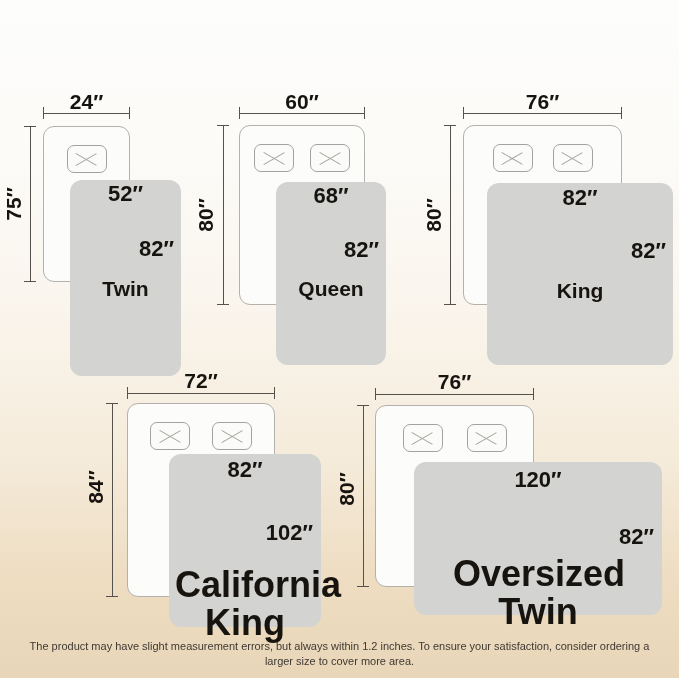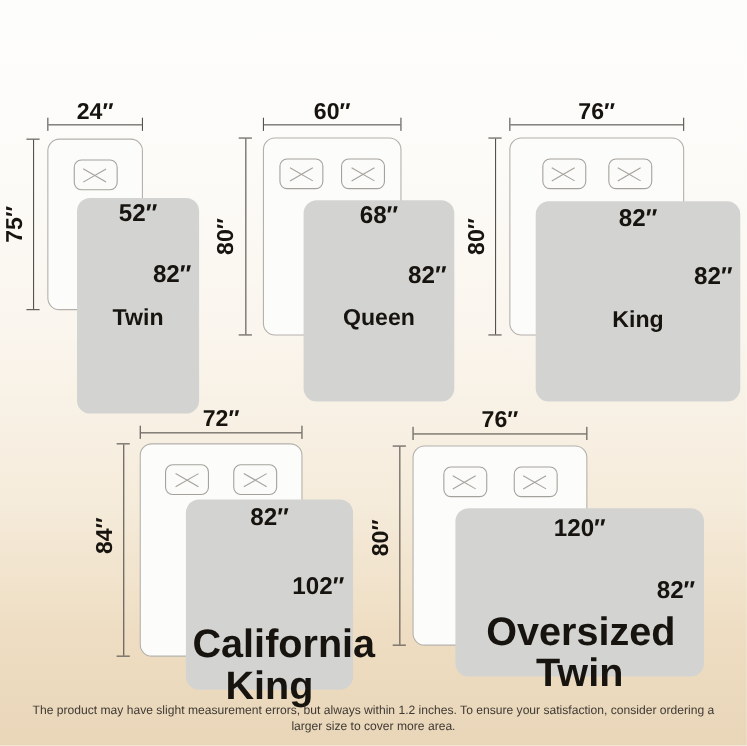--- a/index.html
+++ b/index.html
@@ -76,21 +76,21 @@
     <div class="hlabel" style="left:239px;top:91px;width:126px">60″</div>
     <div class="dim-h" style="left:239px;top:107px;width:126px"></div>
     <div class="vlabel" style="left:206px;top:215px">80″</div>
     <div class="dim-v" style="left:217px;top:125px;height:180px"></div>
     <div class="bed" style="left:239px;top:125px;width:126px;height:180px">
       <div class="pillows" style="gap:16px">
         <div class="pillow"></div>
         <div class="pillow"></div>
       </div>
     </div>
-    <div class="blanket" style="left:276px;top:182px;width:137px;height:183px">
+    <div class="blanket" style="left:276px;top:182px;width:110px;height:183px">
       <div class="blk-w" style="top:2px">68″</div>
       <div class="blk-h" style="top:56px;right:7px">82″</div>
       <div class="blk-name" style="top:96px">Queen</div>
     </div>
   </div>
 
   <div>
     <div class="hlabel" style="left:463px;top:91px;width:159px">76″</div>
     <div class="dim-h" style="left:463px;top:107px;width:159px"></div>
     <div class="vlabel" style="left:434px;top:215px">80″</div>
@@ -130,21 +130,21 @@
     <div class="hlabel" style="left:375px;top:371px;width:159px">76″</div>
     <div class="dim-h" style="left:375px;top:388px;width:159px"></div>
     <div class="vlabel" style="left:347px;top:489px">80″</div>
     <div class="dim-v" style="left:357px;top:405px;height:182px"></div>
     <div class="bed" style="left:375px;top:405px;width:159px;height:182px">
       <div class="pillows" style="gap:24px">
         <div class="pillow"></div>
         <div class="pillow"></div>
       </div>
     </div>
-    <div class="blanket" style="left:414px;top:462px;width:226px;height:153px">
+    <div class="blanket" style="left:414px;top:462px;width:248px;height:153px">
       <div class="blk-w" style="top:6px">120″</div>
       <div class="blk-h" style="top:63px;right:8px">82″</div>
       <div class="blk-name wrap" style="top:93px;width:170px">Oversized Twin</div>
     </div>
   </div>
 
   <div class="footer">
     <p>The product may have slight measurement errors, but always within 1.2 inches. To ensure your satisfaction, consider ordering a larger size to cover more area.</p>
   </div>
 

